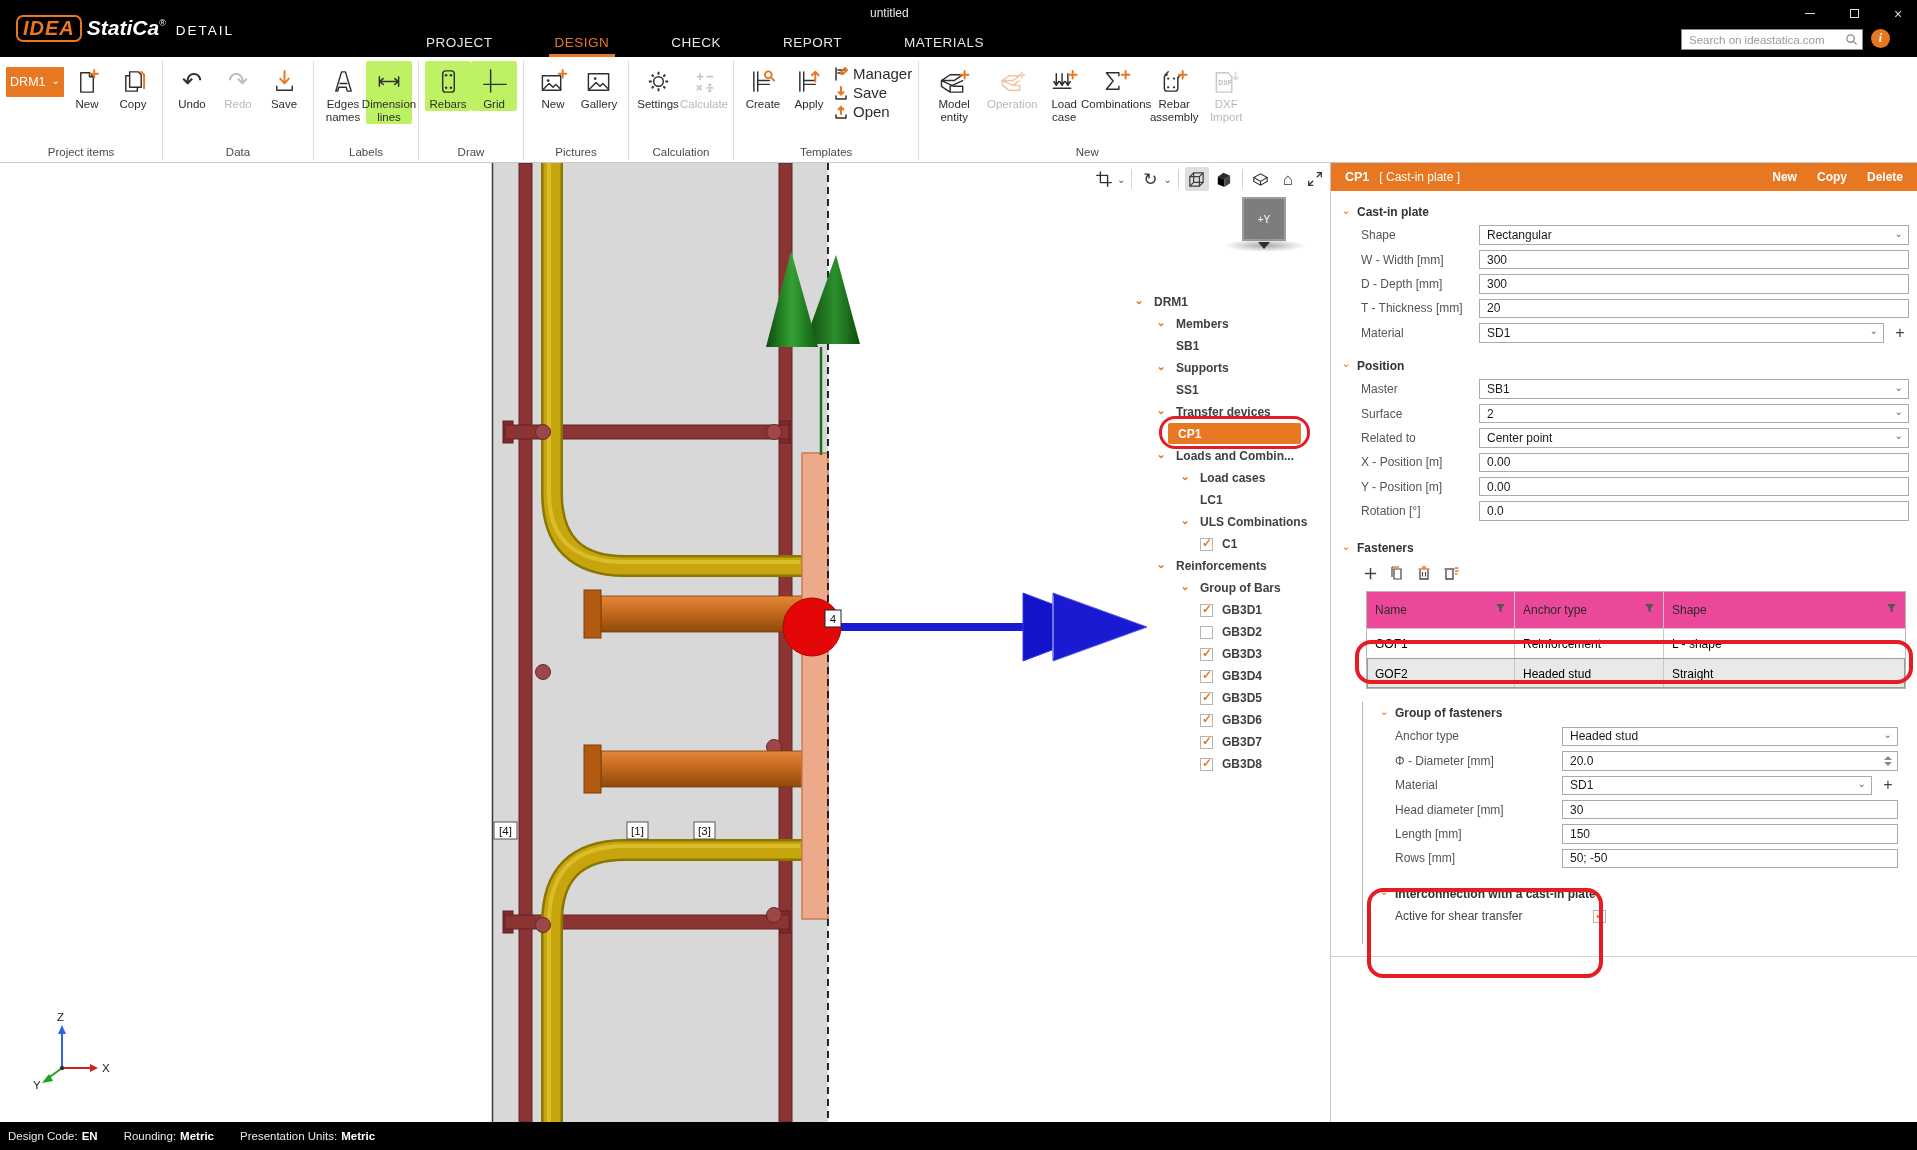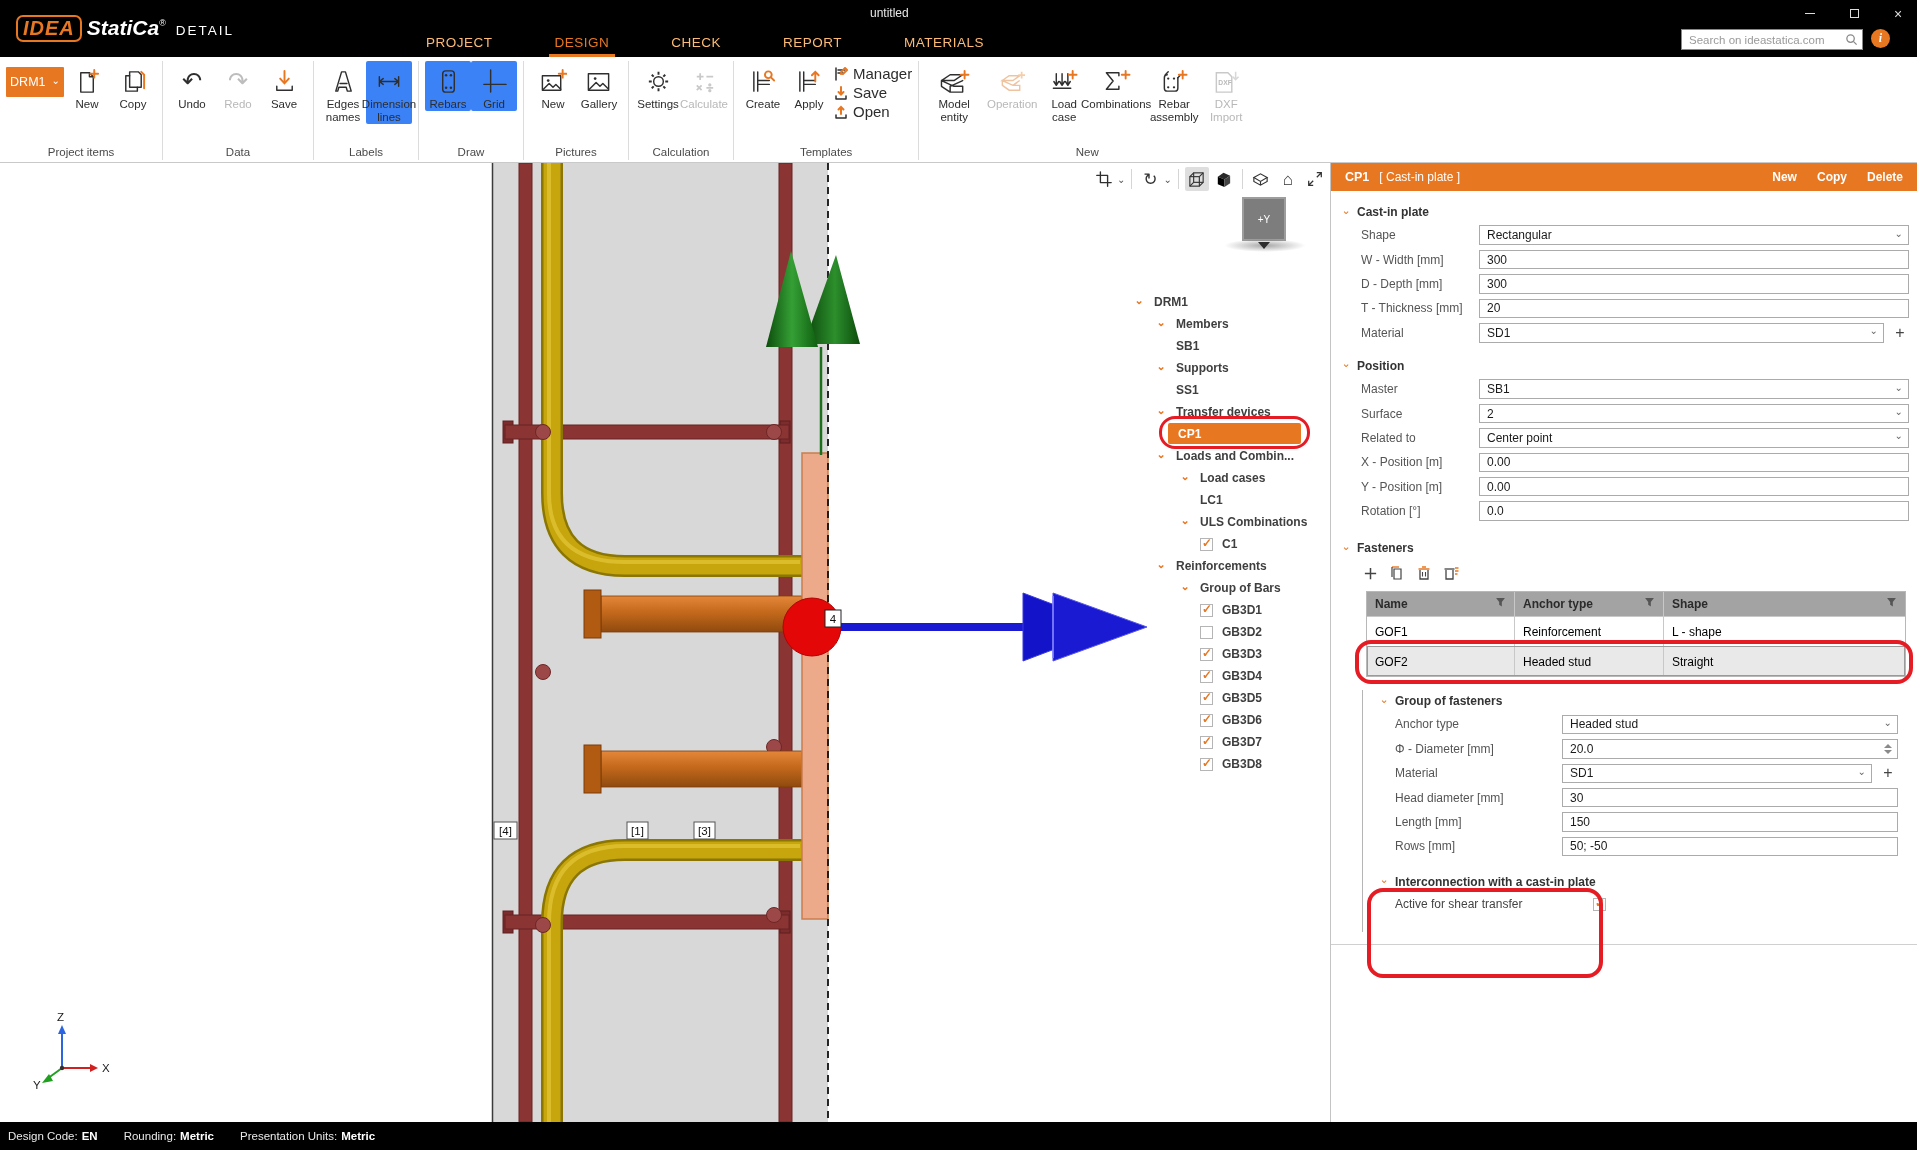--- a/index.html
+++ b/index.html
@@ -13,41 +13,41 @@
 .wbtn .minbar{width:10px;height:1.5px;background:#ddd}
 .wbtn .maxbox{width:9px;height:9px;border:1.2px solid #ddd}
 .menubar{position:absolute;left:0;top:27px;width:1917px;height:30px;background:#000;color:#fff}
 .logo{position:absolute;left:16px;top:-12px;display:flex;align-items:baseline}
 .logo .idea{color:#e87722;border:2.5px solid #e87722;border-radius:7px;padding:0 5px;
   font-style:italic;font-weight:bold;font-size:20px;letter-spacing:1px}
 .logo .statica{color:#fff;font-style:italic;font-weight:bold;font-size:21px;margin-left:5px}
 .logo .reg{color:#fff;font-size:9px;vertical-align:super;position:relative;top:-9px}
 .logo .product{color:#fff;font-size:13.5px;letter-spacing:2px;margin-left:10px}
 .menu-items{position:absolute;left:420px;top:0;height:30px;display:flex;gap:50px}
-.menu-item{height:30px;display:flex;align-items:center;padding:0 6px;font-size:13.5px;color:#fdba74;
+.menu-item{height:30px;display:flex;align-items:center;padding:0 6px;font-size:13.5px;color:#e5e5e5;
   letter-spacing:.5px;cursor:pointer;position:relative}
 .menu-item.active{color:#e87722}
 .menu-item.active::after{content:"";position:absolute;left:0;right:0;bottom:0;height:3px;background:#e87722}
 .searchwrap{position:absolute;right:27px;top:2px;display:flex;align-items:flex-start;gap:8px}
 .searchbox{width:182px;height:21px;background:#fff;border:1px solid #888;display:flex;align-items:center;padding:0 4px 0 7px}
 .searchbox input{flex:1;border:none;outline:none;font-size:11.5px;color:#333;font-family:"Liberation Sans",sans-serif}
 .searchbox input::placeholder{color:#9a9a9a}
 .infobtn{width:19px;height:19px;border-radius:50%;background:#e87722;color:#fff;display:flex;align-items:center;
   justify-content:center;font-size:12px;font-weight:bold;font-family:"Liberation Serif",serif;font-style:italic;cursor:pointer}
 
 .ribbon{position:absolute;left:0;top:57px;width:1917px;height:106px;background:#fff;border-bottom:1px solid #c9c9c9;display:flex}
 .rgroup{position:relative;display:flex;flex-direction:column;align-items:center;padding:4px 6px 0 6px}
 .rgroup .gbuttons{display:flex;align-items:flex-start;flex:1}
 .rgroup .glabel{height:20px;font-size:11.5px;color:#4a4a4a;display:flex;align-items:center}
 .rsep{width:1px;background:#dcdcdc;margin:4px 0 2px 0}
 .rbtn{width:46px;display:flex;flex-direction:column;align-items:center;padding-top:3px;cursor:pointer;border-radius:2px}
 .rbtn.wide{width:58px}
 .rbtn .ricon{height:34px;display:flex;align-items:center;justify-content:center}
 .rbtn .rcap{font-size:11.5px;color:#2d2d2d;text-align:center;line-height:1.15}
-.rbtn.on{background:#3b82f6}
+.rbtn.on{background:#bef264}
 .rbtn.off{pointer-events:none}
 .rbtn.off .rcap{color:#b8b8b8}
 .glyph{font-size:24px;color:#2f2f2f;line-height:1}
 .glyph.gray{color:#bdbdbd}
 .drmselect{margin-top:6px;width:58px;height:30px;background:#e87722;color:#fff;font-size:12.5px;display:flex;
   align-items:center;justify-content:center;gap:6px;cursor:pointer;border-radius:1px}
 .drmselect .dchev{font-size:10px;position:relative;top:-2px}
 .tstack{display:flex;flex-direction:column;justify-content:flex-start;gap:2px;padding-top:4px;margin-left:2px}
 .tsitem{display:flex;align-items:center;gap:5px;font-size:15px;color:#2d2d2d;cursor:pointer}
 
@@ -102,21 +102,21 @@
   font-size:16px;color:#444;cursor:pointer}
 .spin{display:flex;flex-direction:column;gap:2px;align-items:center;margin-left:4px}
 .spin i{display:block;width:0;height:0;border-left:4px solid transparent;border-right:4px solid transparent;cursor:pointer}
 .spin .up{border-bottom:4px solid #8a8a8a}
 .spin .dn{border-top:4px solid #8a8a8a}
 
 .ftools{height:24px;display:flex;align-items:center;gap:9px;padding-left:30px;margin-top:2px}
 .ftool{width:18px;height:18px;display:flex;align-items:center;justify-content:center;cursor:pointer}
 .ftable{margin:6px 0 0 35px;width:540px;border:1px solid #b8b8b8;font-size:12px}
 .ftr{display:flex}
-.fth{background:#a3a3a3;font-weight:bold;color:#2b2b2b;height:24px}
+.fth{background:#ec4899;font-weight:normal;color:#2b2b2b;height:36px}
 .ftd{display:flex;align-items:center;padding:0 8px;border-right:1px solid #c8c8c8;height:100%}
 .ftd:last-child{border-right:none}
 .c1{width:148px}.c2{width:149px}.c3{width:241px}
 .fbody{height:30px;border-top:1px solid #c8c8c8;background:#fff;cursor:pointer}
 .fbody.sel{background:#e9e9e9;outline:1.5px solid #9a9a9a;outline-offset:-1.5px}
 .funnel{margin-left:auto}
 
 .subsec{margin-left:31px;border-left:1px solid #b5b5b5;margin-top:13px;padding-bottom:16px}
 .subsec .psec{margin-top:0}
 .subsec .psec .schev{margin-left:14px}

